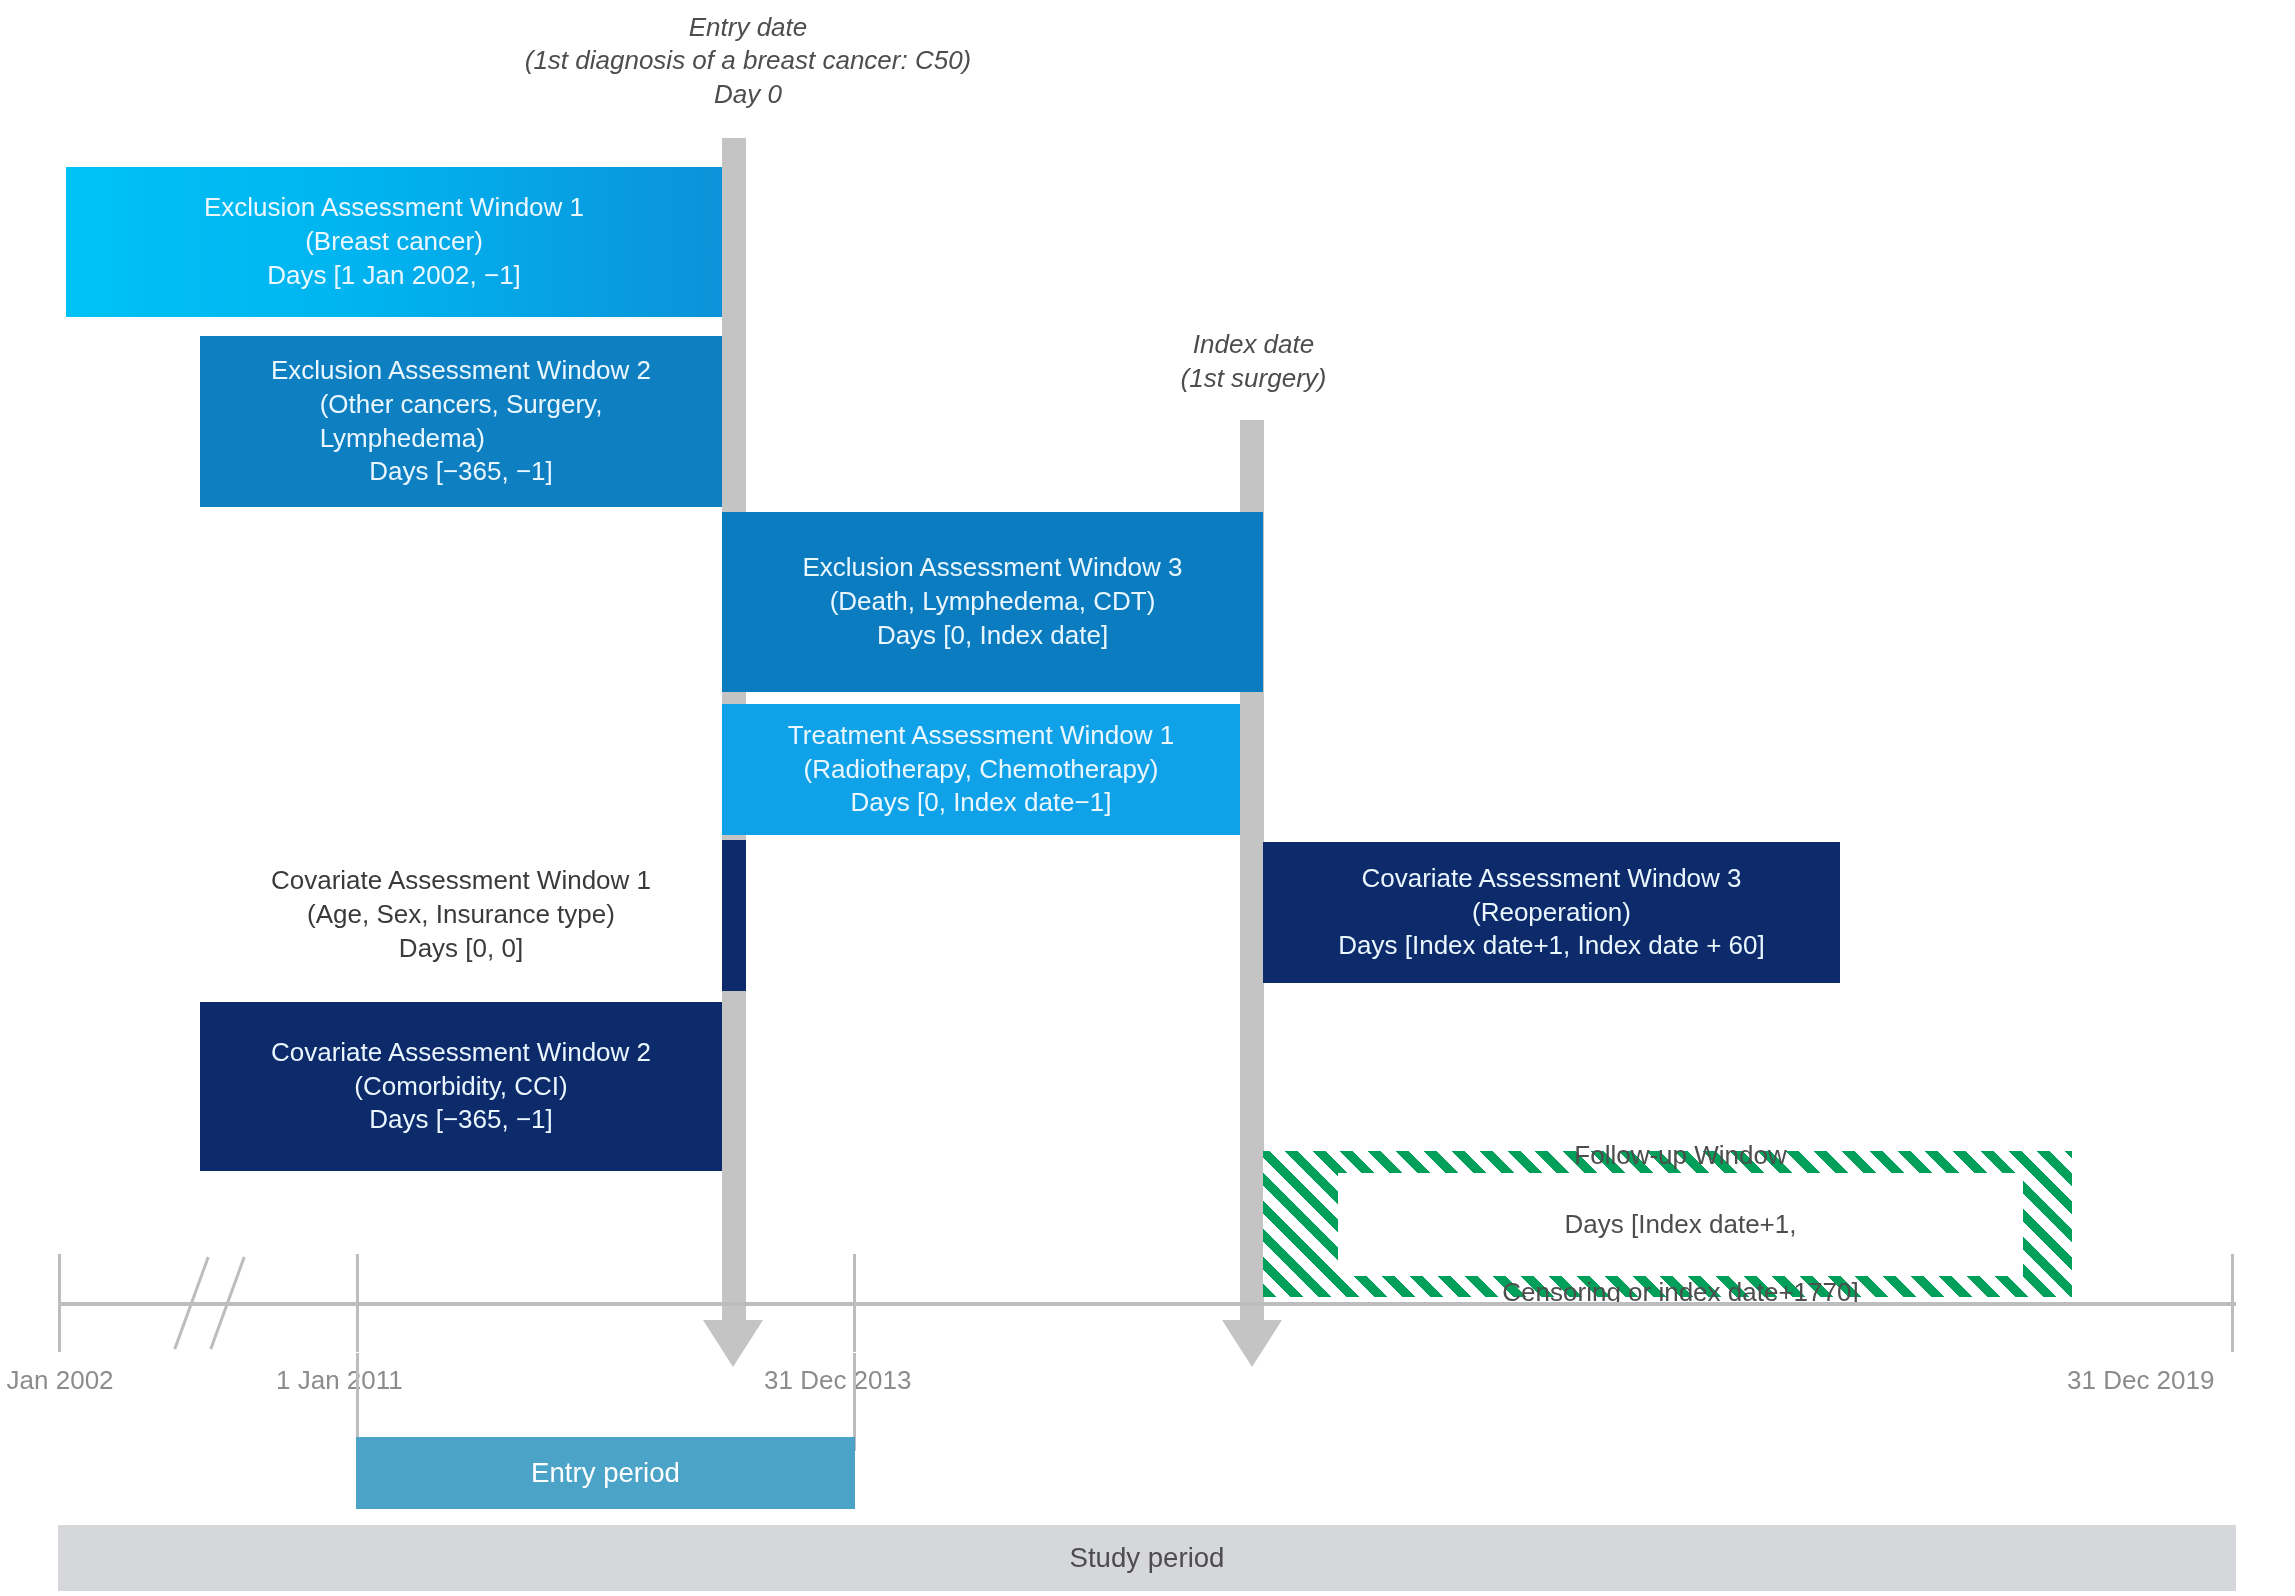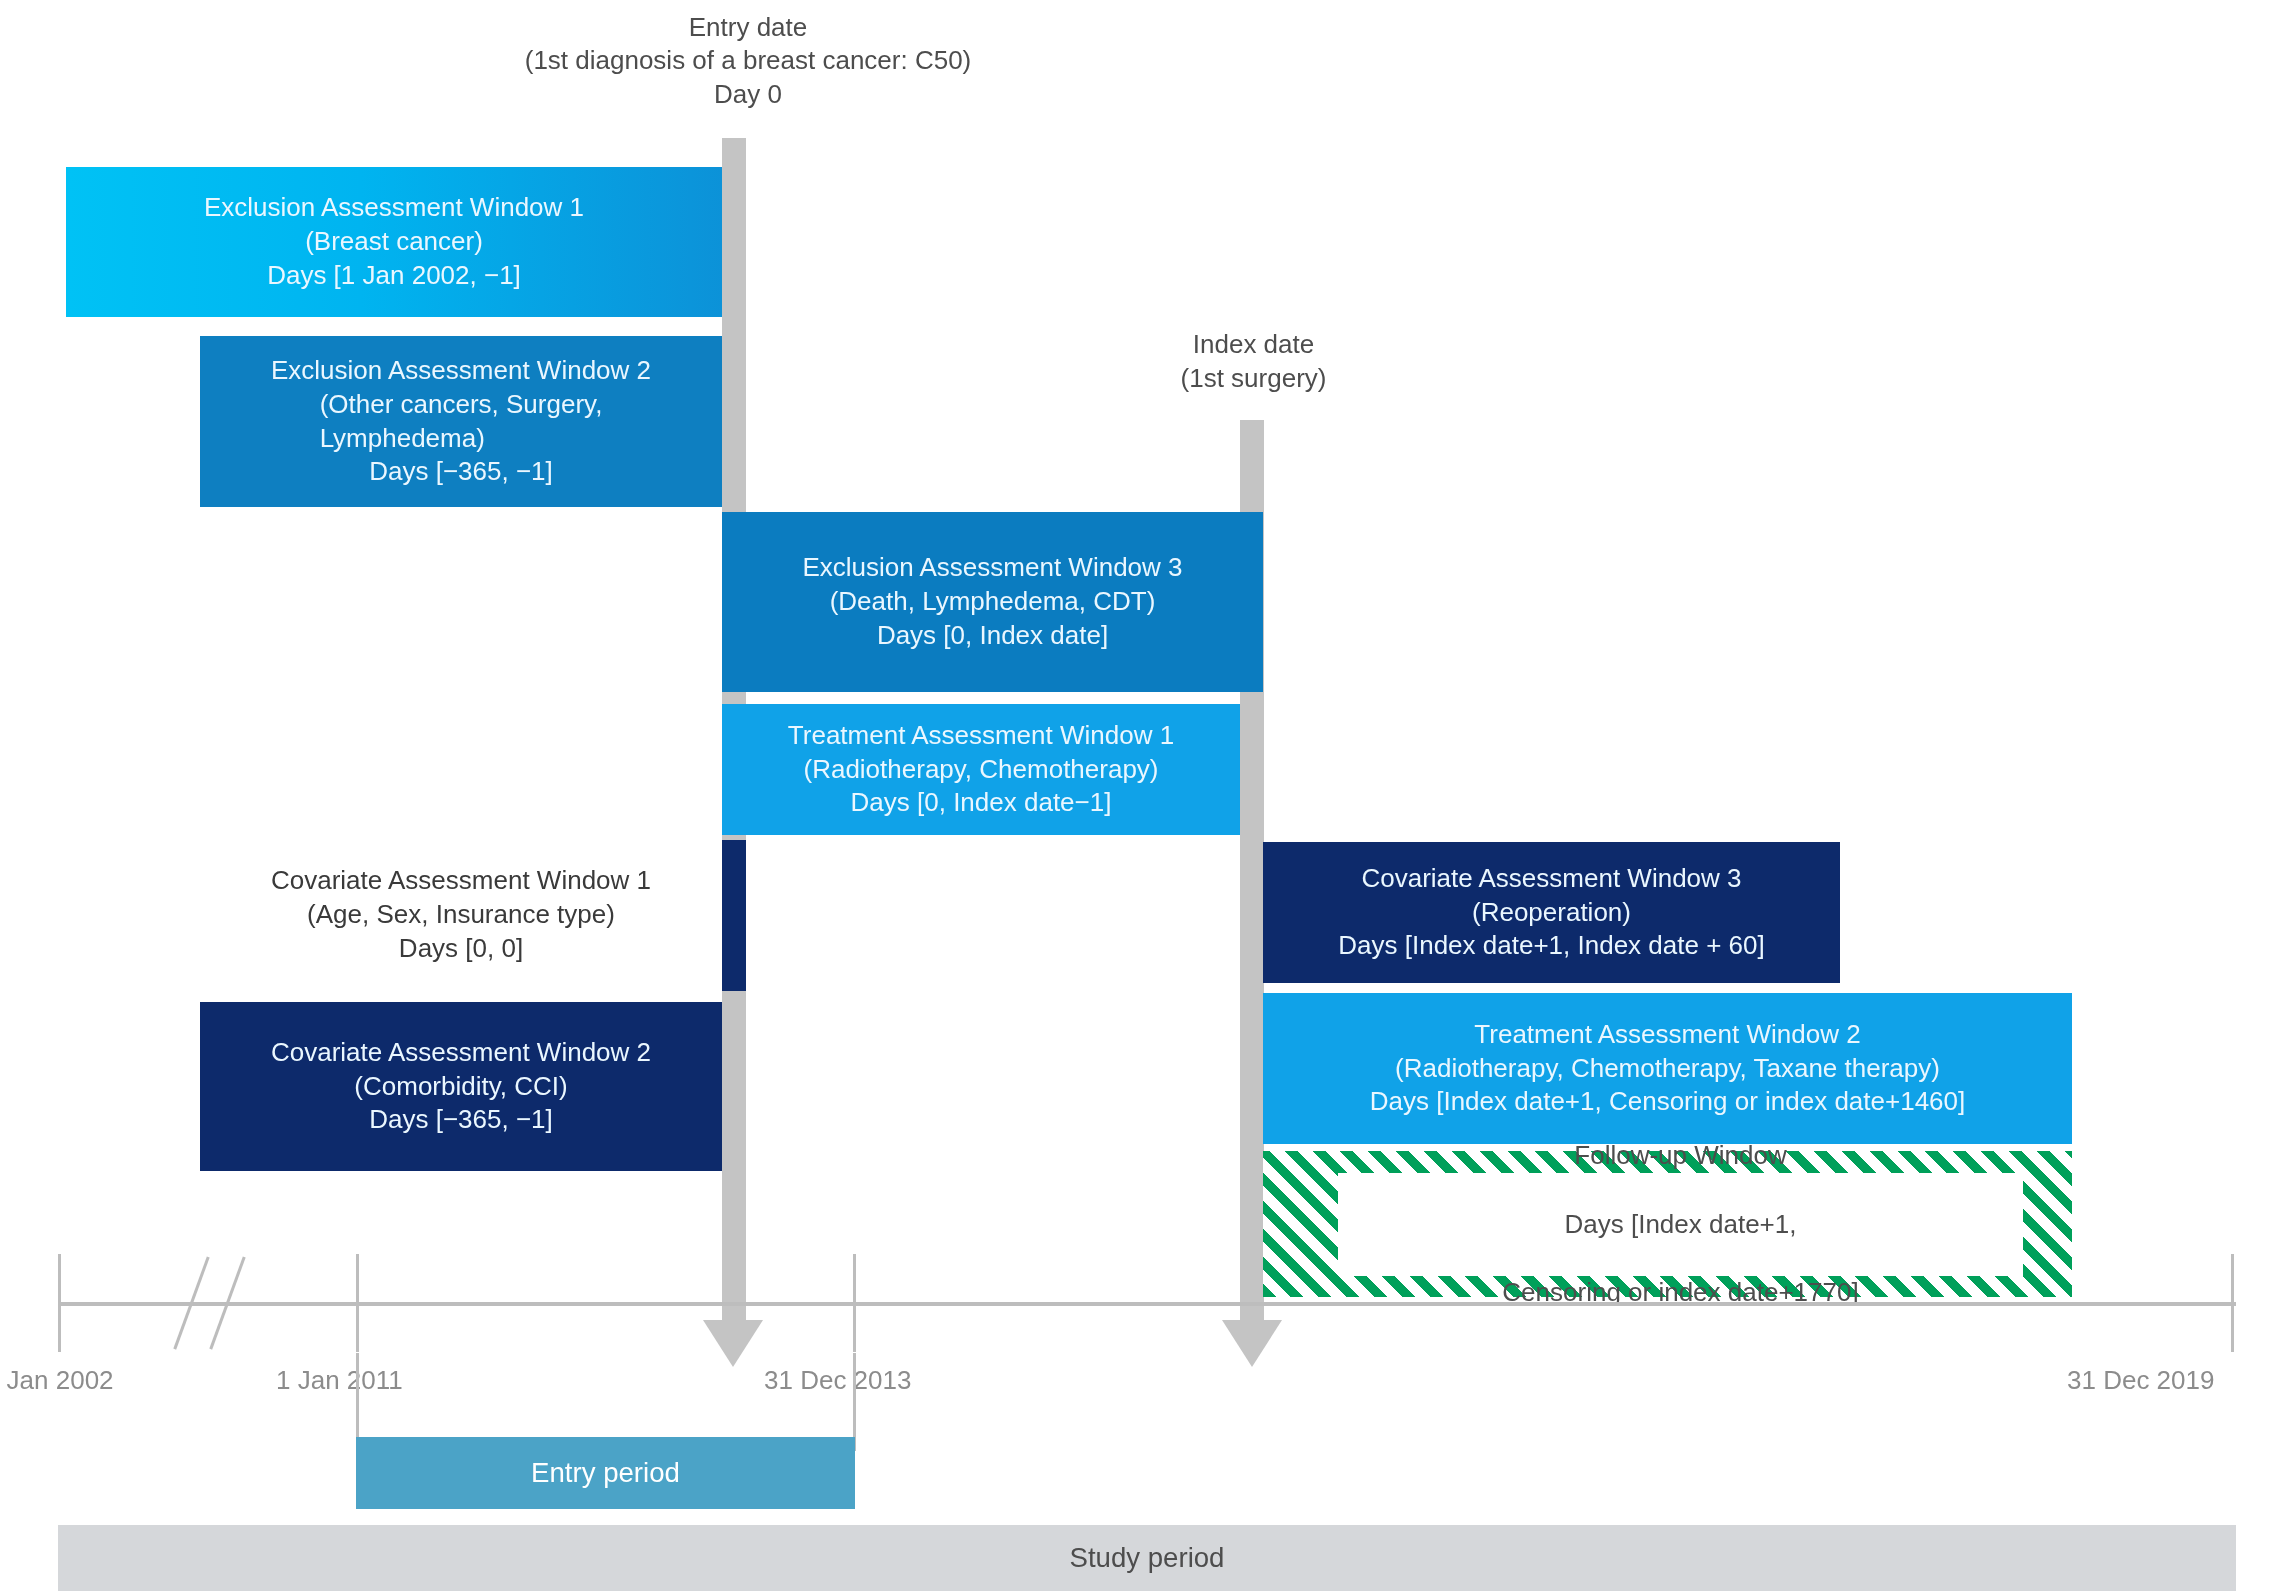--- a/index.html
+++ b/index.html
@@ -1,20 +1,20 @@
 <!DOCTYPE html>
 <html style="font-size:10.5px"><head>
 <meta charset="utf-8">
 <style>
   html,body{margin:0;padding:0;background:#ffffff;}
   body{font-family:"Liberation Sans","DejaVu Sans",sans-serif;}
   #stage{position:relative;width:2295px;height:1596px;background:#fff;overflow:hidden;}
 
   .lbl{position:absolute;color:#4d4d4d;text-align:center;line-height:1.30;white-space:pre-line;}
-  .hdr{font-size:26px;}
+  .hdr{font-size:26px;font-style:italic;}
 
   .win{position:absolute;box-sizing:border-box;display:flex;flex-direction:column;
        align-items:center;justify-content:center;line-height:1.30;
        font-size:26px;white-space:pre-line;}
   .win span{display:block;}
 
   .w-light{color:#eaf7ff;}
   .w-dark{color:#3a3a3a;}
 
   
@@ -95,25 +95,20 @@
     <span>(Comorbidity, CCI)</span>
     <span>Days [−365, −1]</span>
   </div>
 
   <div class="win w-light" style="left:1263px;top:842px;width:577px;height:141px;background:#0d2a6b;">
     <span>Covariate Assessment Window 3</span>
     <span>(Reoperation)</span>
     <span>Days [Index date+1, Index date + 60]</span>
   </div>
 
-  <div class="win w-light" style="left:1263px;top:993px;width:809px;height:151px;background:#10a2e8;">
-    <span>Treatment Assessment Window 2</span>
-    <span>(Radiotherapy, Chemotherapy, Taxane therapy)</span>
-    <span>Days [Index date+1, Censoring or index date+1460]</span>
-  </div>
 
   <div class="hatch" style="left:1263px;top:1151px;width:809px;height:146px;padding-left:26px;">
     <div class="inner">
       <div>
         <div>Follow-up Window</div>
         <div>Days [Index date+1,</div>
         <div>Censoring or index date+1770]</div>
       </div>
     </div>
   </div>

